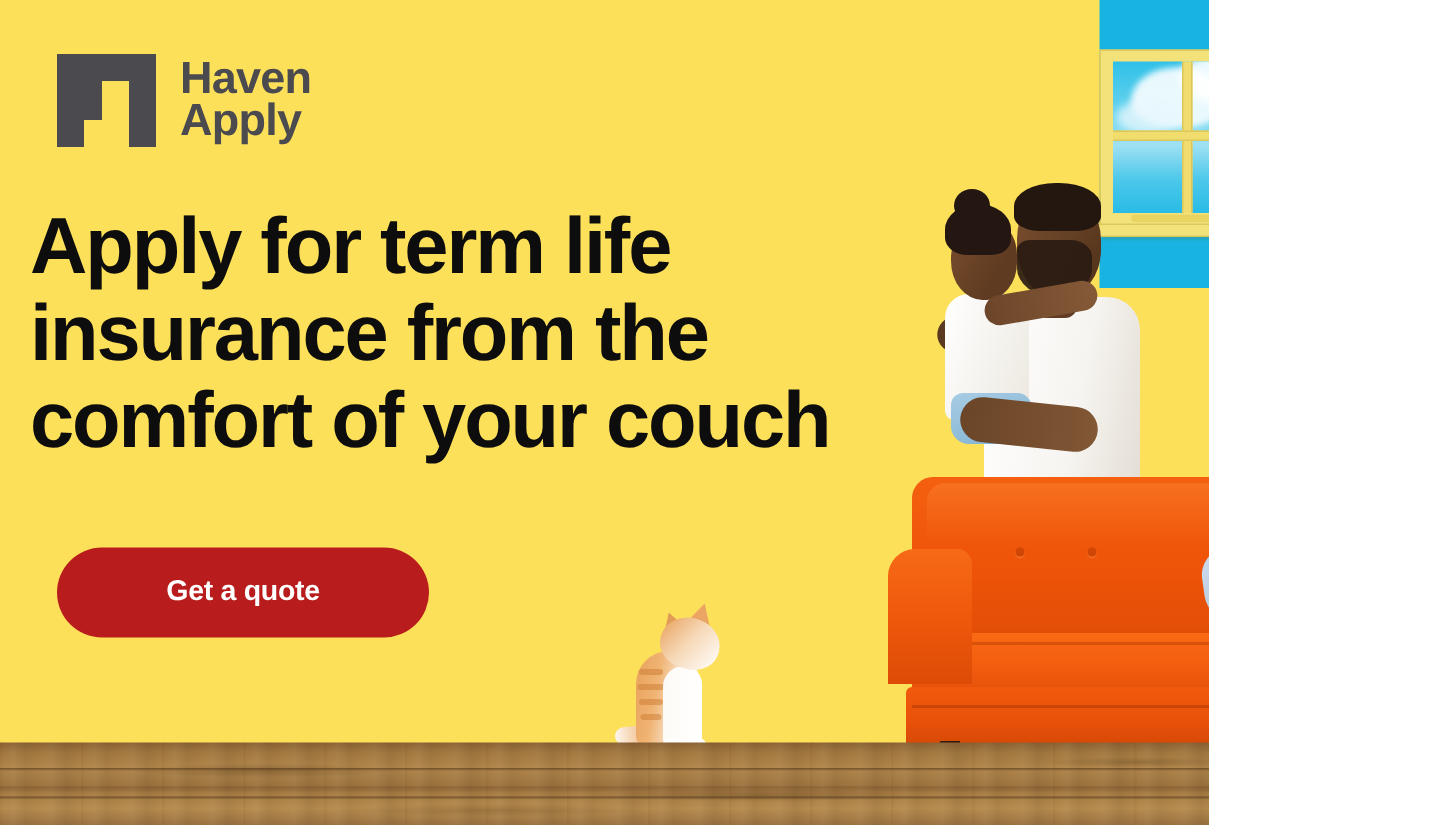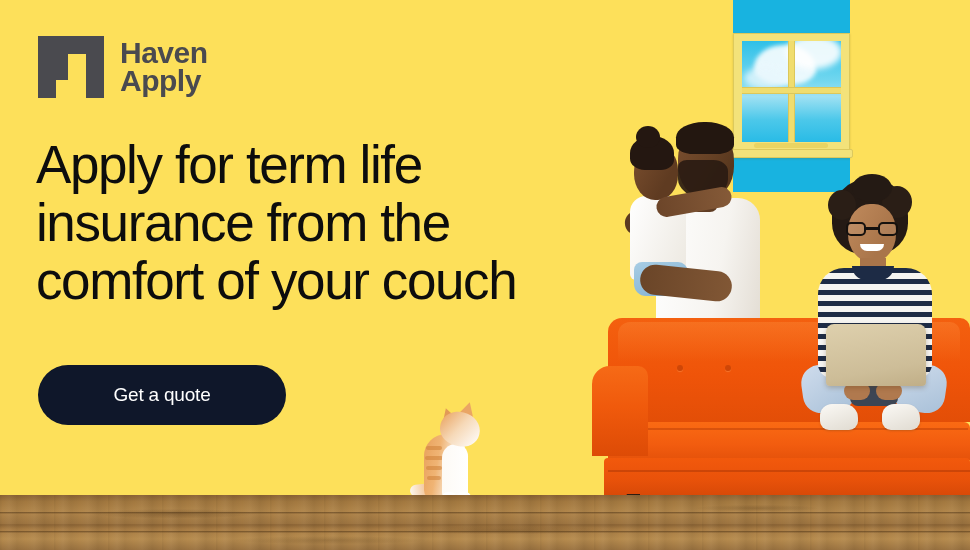--- a/index.html
+++ b/index.html
@@ -7,21 +7,21 @@
     margin: 0;
     padding: 0;
     background: #ffffff;
   }
   body {
     font-family: "Liberation Sans", sans-serif;
   }
 
   .ad-banner {
     position: relative;
-    width: 970px;
+    width: 806px;
     height: 550px;
     overflow: hidden;
     background: #fde05a;
     cursor: pointer;
   }
 
   
   .scene {
     position: absolute;
     inset: 0;
@@ -543,41 +543,41 @@
     font-size: 30px;
     font-weight: 700;
     line-height: 0.92;
     color: #4a4a4f;
     letter-spacing: -0.5px;
   }
   .logo-wordmark span { display: block; }
 
   .headline {
     position: absolute;
-    left: 36px; top: 136px;
+    left: 20px; top: 136px;
     width: 540px;
     margin: 0;
     font-size: 53px;
     line-height: 1.09;
-    font-weight: 400;
+    font-weight: 700;
     letter-spacing: -1.4px;
     color: #0d0d0d;
   }
 
   .cta-button {
     position: absolute;
     left: 38px; top: 365px;
     width: 248px; height: 60px;
     border: none;
     border-radius: 32px;
-    background: #0f172a;
+    background: #b91c1c;
     color: #ffffff;
     font-family: "Liberation Sans", sans-serif;
     font-size: 19px;
-    font-weight: 400;
+    font-weight: 700;
     letter-spacing: -0.2px;
     cursor: pointer;
     padding: 0;
   }
 </style>
 </head>
 <body>
 
 <div class="ad-banner">
 

